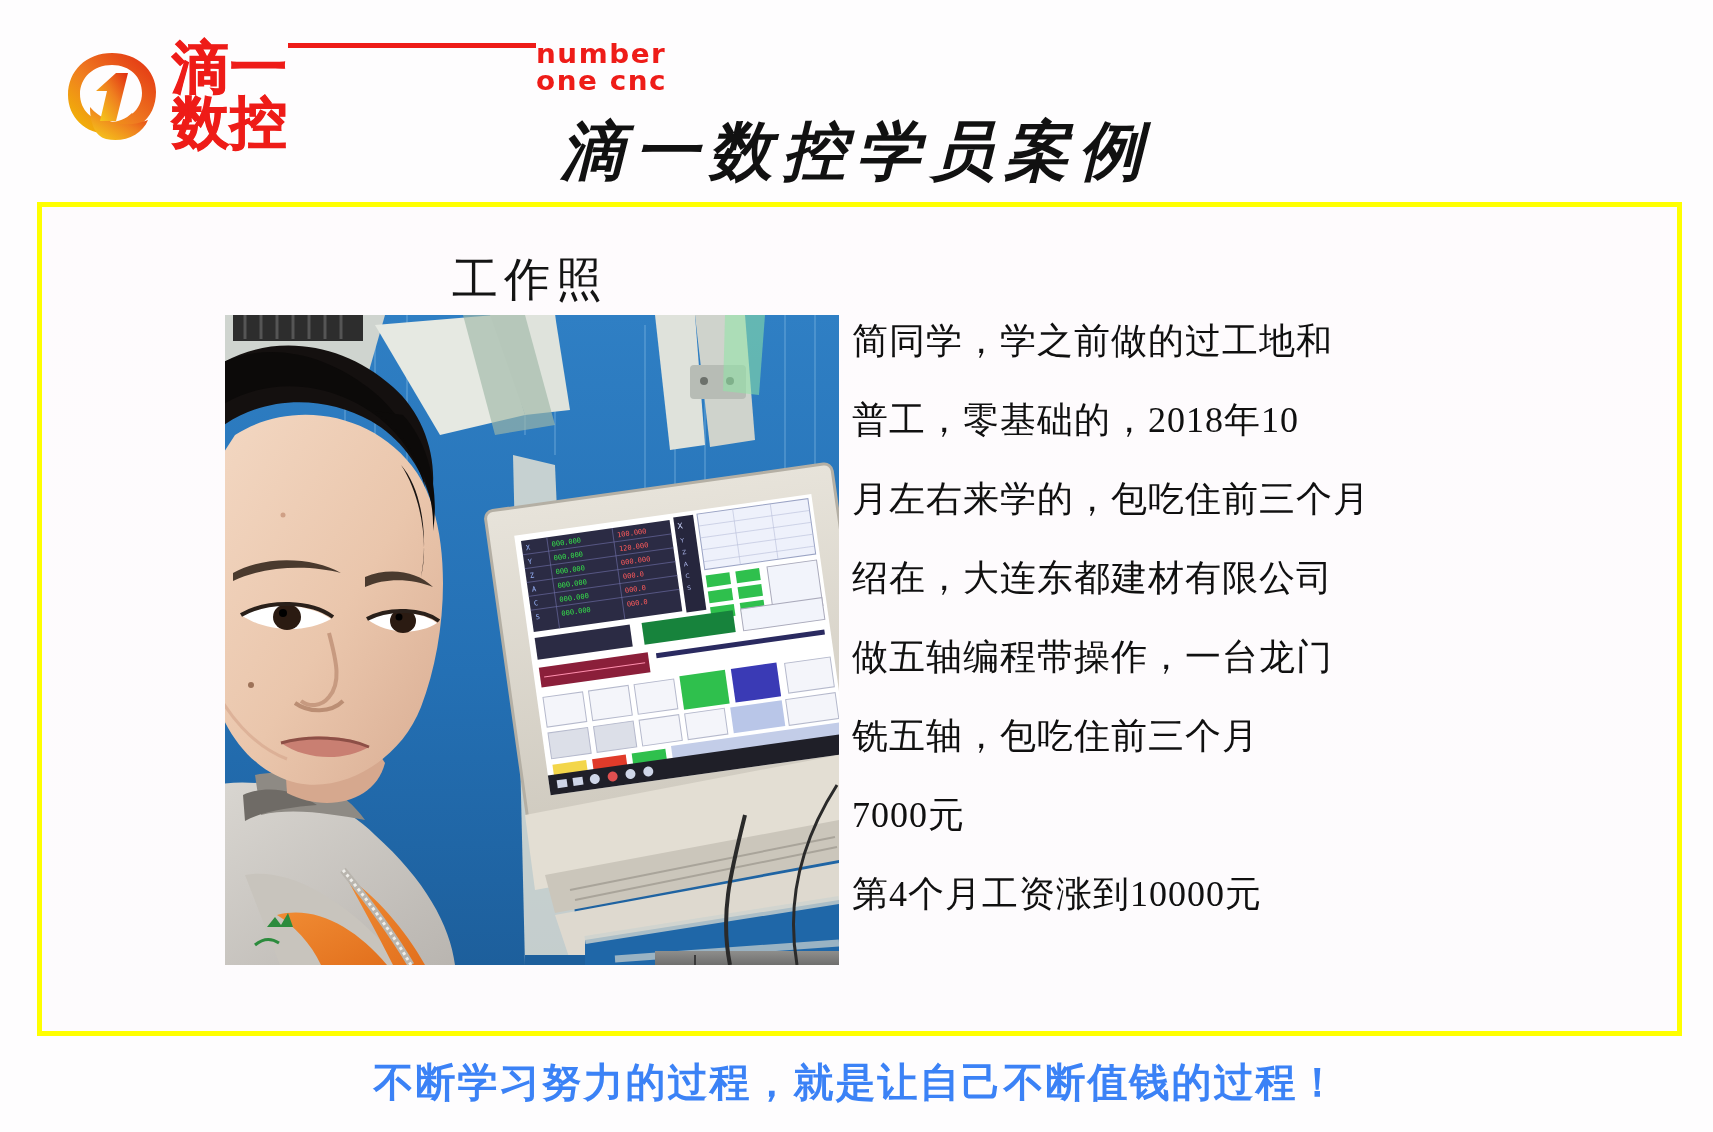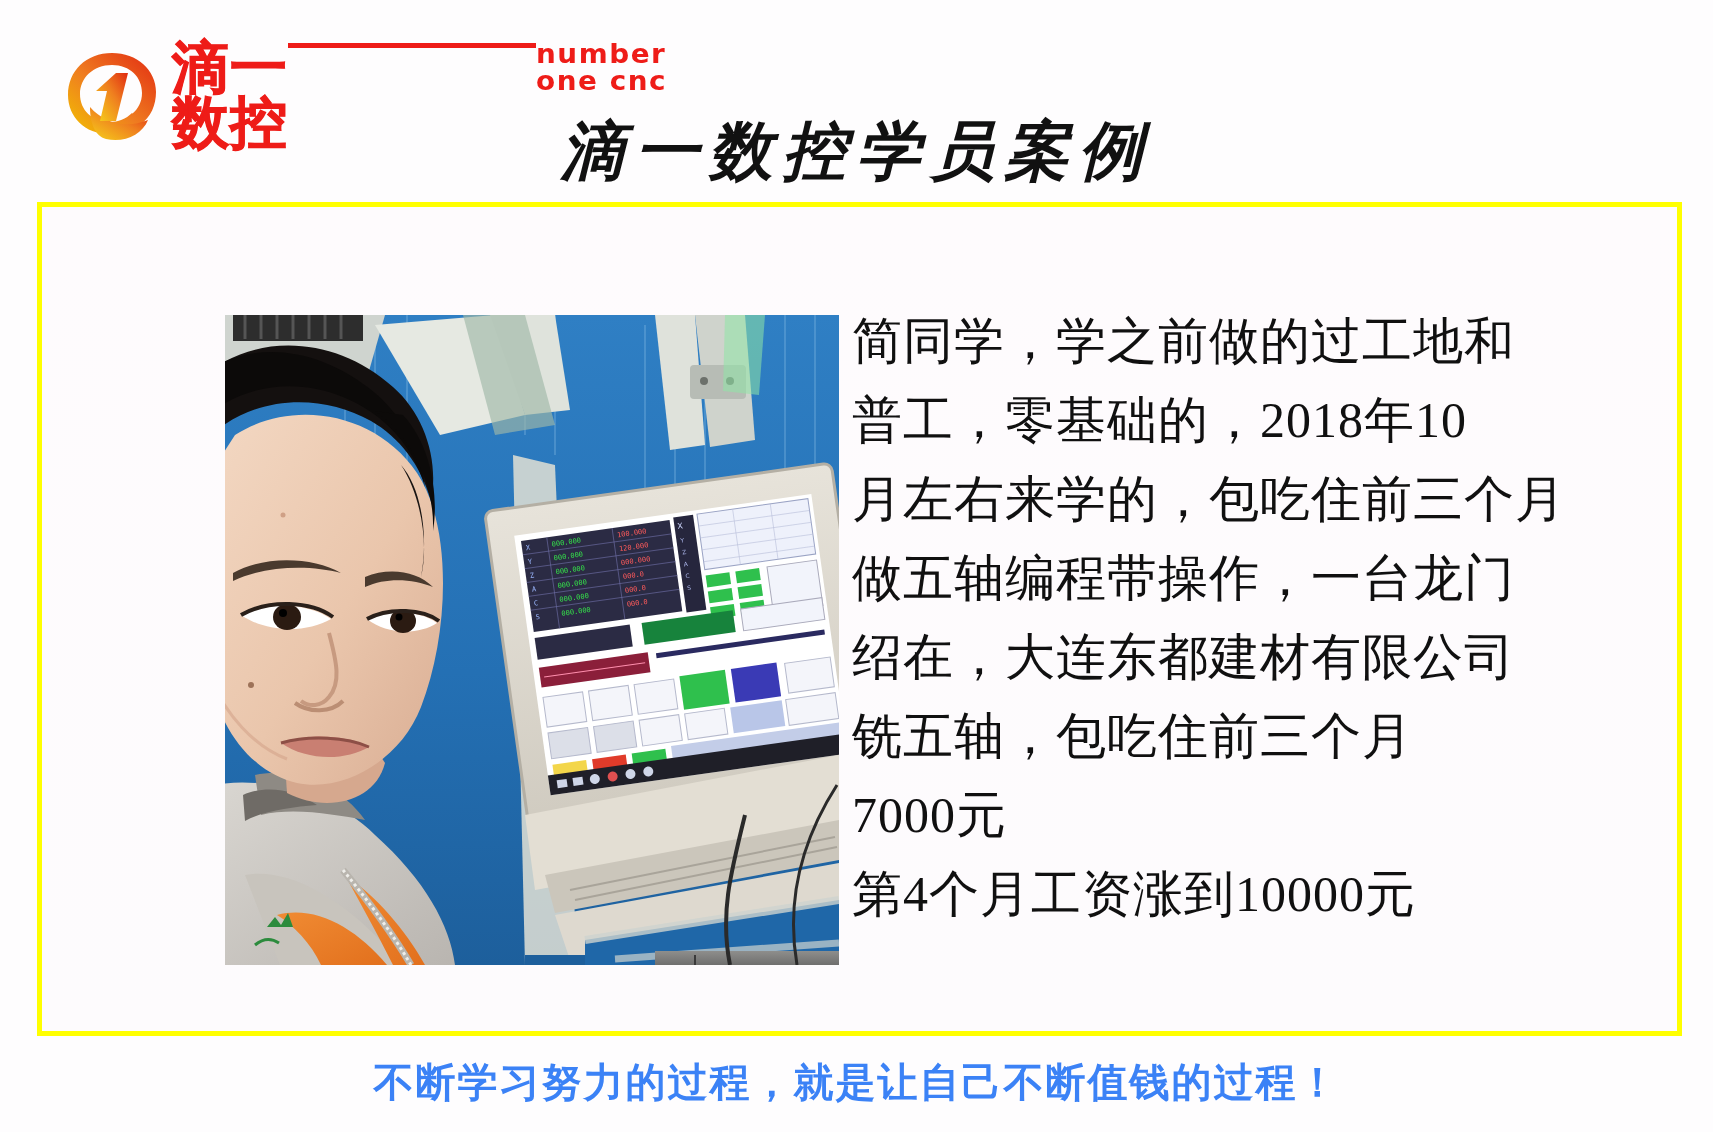--- a/index.html
+++ b/index.html
@@ -121,21 +121,21 @@
 
   
   .story {
     position: absolute;
     left: 810px;
     top: 95px;
     width: 690px;
   }
   .story-line {
     font-family: "Liberation Serif", "DejaVu Serif", serif;
-    font-size: 50px;
+    font-size: 36px;
     line-height: 79px;
     color: #101010;
     white-space: pre;
     letter-spacing: 1px;
   }
 
   
   .footer {
     position: absolute;
     left: 0;
@@ -182,20 +182,21 @@
       <div class="logo-rule"></div>
       <div class="logo-en">number one cnc</div>
     </div>
   </div>
 
   <div class="page-title">滴一数控学员案例</div>
 </div>
 
 <div class="card">
 
+  <div class="photo-caption">工作照</div>
 
   <div class="photo">
     <svg viewBox="0 0 614 650" xmlns="http://www.w3.org/2000/svg">
       <defs>
         <linearGradient id="tarp" x1="0" y1="0" x2="0" y2="1">
           <stop offset="0%" stop-color="#2f7fc4"></stop>
           <stop offset="55%" stop-color="#2470b4"></stop>
           <stop offset="100%" stop-color="#1d5f9c"></stop>
         </linearGradient>
         <linearGradient id="floor" x1="0" y1="0" x2="0" y2="1">
@@ -435,21 +436,21 @@
       <circle cx="26" cy="370" r="3" fill="#9d7258"></circle>
       <circle cx="58" cy="200" r="2.5" fill="#cfa086"></circle>
       <path d="M-16 360 C0 400 30 432 62 444" stroke="#d3a48a" stroke-width="3" fill="none" opacity="0.6"></path>
     </svg>
   </div>
 
   <div class="story">
     <div class="story-line">简同学，学之前做的过工地和</div>
     <div class="story-line">普工，零基础的，2018年10</div>
     <div class="story-line">月左右来学的，包吃住前三个月</div>
+    <div class="story-line">绍在，大连东都建材有限公司</div>
     <div class="story-line">做五轴编程带操作，一台龙门</div>
-    <div class="story-line">绍在，大连东都建材有限公司</div>
     <div class="story-line">铣五轴，包吃住前三个月</div>
     <div class="story-line">7000元</div>
     <div class="story-line">第4个月工资涨到10000元</div>
   </div>
 </div>
 
 <div class="footer">不断学习努力的过程，就是让自己不断值钱的过程！</div>
 
 </body></html>

